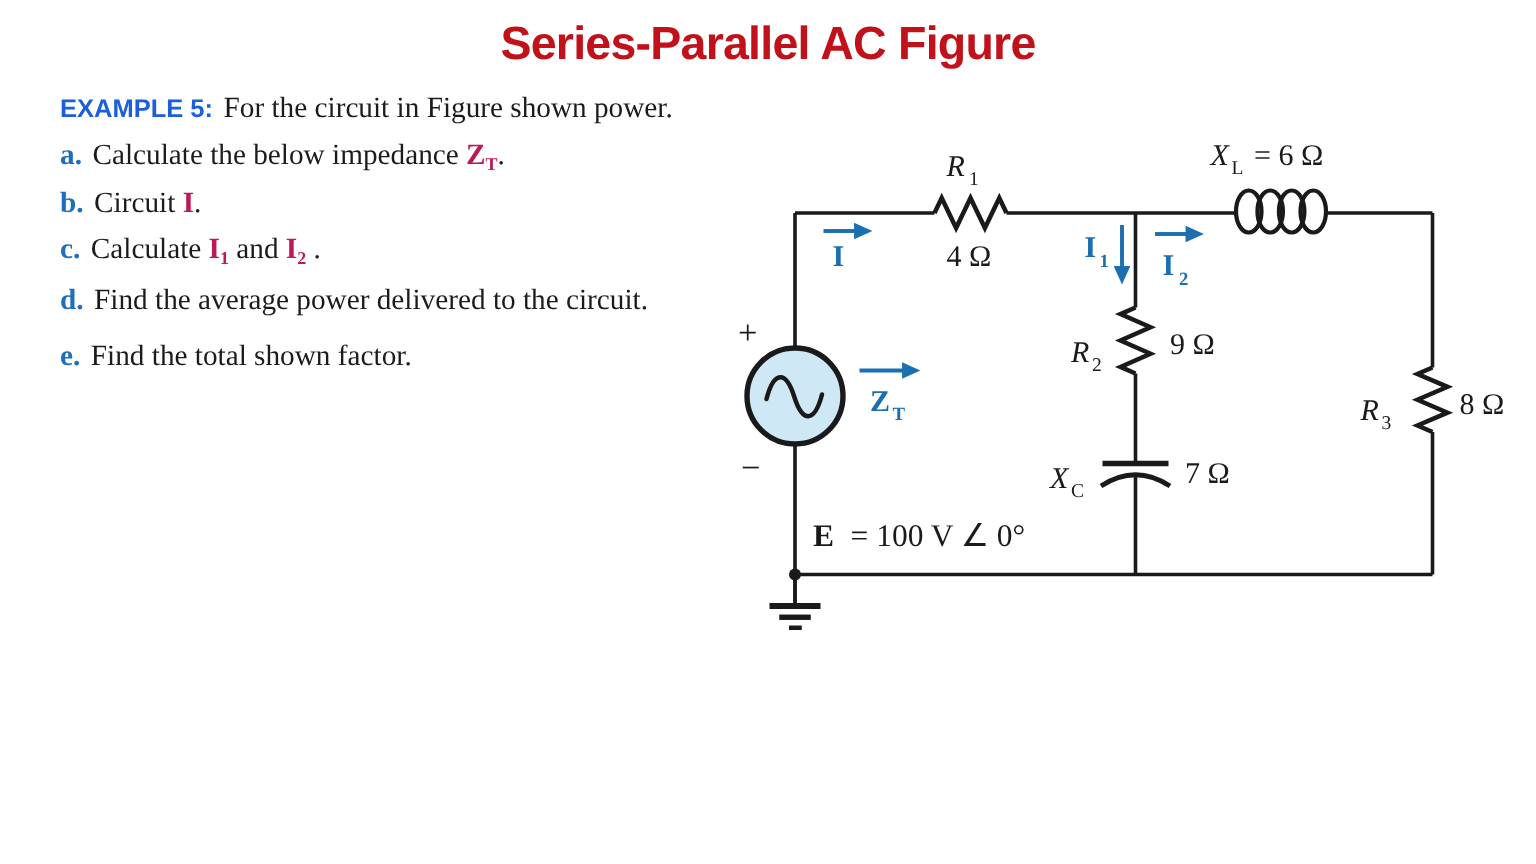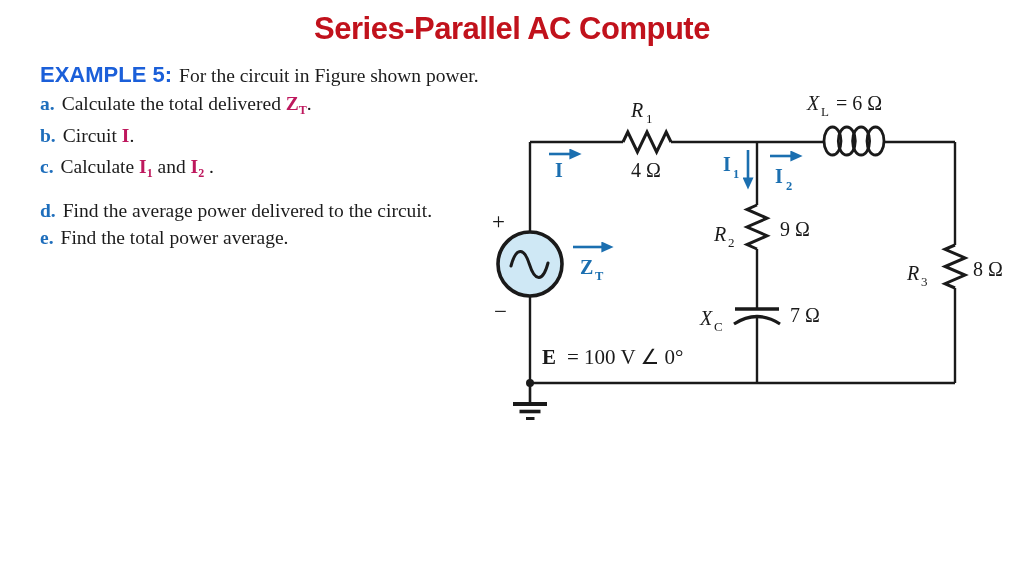--- a/index.html
+++ b/index.html
@@ -10,55 +10,55 @@
   }
   .slide-title {
     position:absolute; top:11px; left:0; width:100%;
     text-align:center; font-family:"Liberation Sans", sans-serif;
     font-weight:bold; font-size:31px; color:#c1121c; letter-spacing:-0.5px;
   }
   .problem { position:absolute; left:40px; top:58px; width:470px; }
   .q-line { position:absolute; left:0; white-space:nowrap; font-size:19.5px; color:#1b1b1b; }
   .q-heading-lead {
     font-family:"Liberation Sans", sans-serif; font-weight:bold;
-    font-size:22px; color:#1b5fd9; margin-right:7px;
+    font-size:17px; color:#1b5fd9; margin-right:7px;
   }
   .q-letter { font-weight:bold; color:#1e6ebc; margin-right:7px; }
   .q-red { font-weight:bold; color:#be185d; }
   .q-red sub { font-size:12px; font-weight:bold; vertical-align:-4px; }
   
   .c-ital  { font:italic 20px "Liberation Serif", serif; fill:#1a1a1a; }
   .c-sub   { font:13px "Liberation Serif", serif; fill:#1a1a1a; }
   .c-val   { font:20px "Liberation Serif", serif; fill:#1a1a1a; }
   .c-val-m { font:20px "Liberation Serif", serif; fill:#1a1a1a; text-anchor:middle; }
   .c-blue  { font:bold 20px "Liberation Serif", serif; fill:#1b6fb0; }
   .c-bsub  { font:bold 12.5px "Liberation Serif", serif; fill:#1b6fb0; }
   .c-sign  { font:23px "Liberation Serif", serif; fill:#1a1a1a; }
   .c-elab  { font:bold 21px "Liberation Serif", serif; fill:#1a1a1a; }
   .c-eval  { font:21px "Liberation Serif", serif; fill:#1a1a1a; }
 </style>
 </head>
 <body>
 
 <div class="slide">
 
-  <h1 class="slide-title">Series-Parallel AC Compute</h1>
+  <h1 class="slide-title">Series-Parallel AC Figure</h1>
 
   <div class="problem">
     <div class="q-line" style="top:4px"><span class="q-heading-lead">EXAMPLE 5:</span><span>For the circuit in Figure shown power.</span></div>
 
-    <div class="q-line" style="top:35px"><span class="q-letter">a.</span><span>Calculate the total delivered </span><span class="q-red"><span>Z</span><sub>T</sub></span><span>.</span></div>
+    <div class="q-line" style="top:35px"><span class="q-letter">a.</span><span>Calculate the below impedance </span><span class="q-red"><span>Z</span><sub>T</sub></span><span>.</span></div>
 
     <div class="q-line" style="top:67px"><span class="q-letter">b.</span><span>Circuit </span><span class="q-red"><span>I</span><sub></sub></span><span>.</span></div>
 
     <div class="q-line" style="top:98px"><span class="q-letter">c.</span><span>Calculate </span><span class="q-red"><span>I</span><sub>1</sub></span><span> and </span><span class="q-red"><span>I</span><sub>2</sub></span><span> .</span></div>
 
-    <div class="q-line" style="top:142px"><span class="q-letter">d.</span><span>Find the average power delivered to the circuit.</span></div>
+    <div class="q-line" style="top:132px"><span class="q-letter">d.</span><span>Find the average power delivered to the circuit.</span></div>
 
-    <div class="q-line" style="top:169px"><span class="q-letter">e.</span><span>Find the total power average.</span></div>
+    <div class="q-line" style="top:169px"><span class="q-letter">e.</span><span>Find the total shown factor.</span></div>
   </div>
 
   <svg width="1024" height="576" viewBox="0 0 1024 576" style="position:absolute;left:0;top:0;">
     <defs>
       <marker id="arrB" markerUnits="userSpaceOnUse" markerWidth="13.5" markerHeight="11" viewBox="0 0 10 9" refX="0.5" refY="4.5" orient="auto">
         <path d="M0,0 L10,4.5 L0,9 Z" fill="#1b6fb0"></path>
       </marker>
     </defs>
 
     <g fill="none" stroke="#1a1a1a" stroke-width="2.4">

